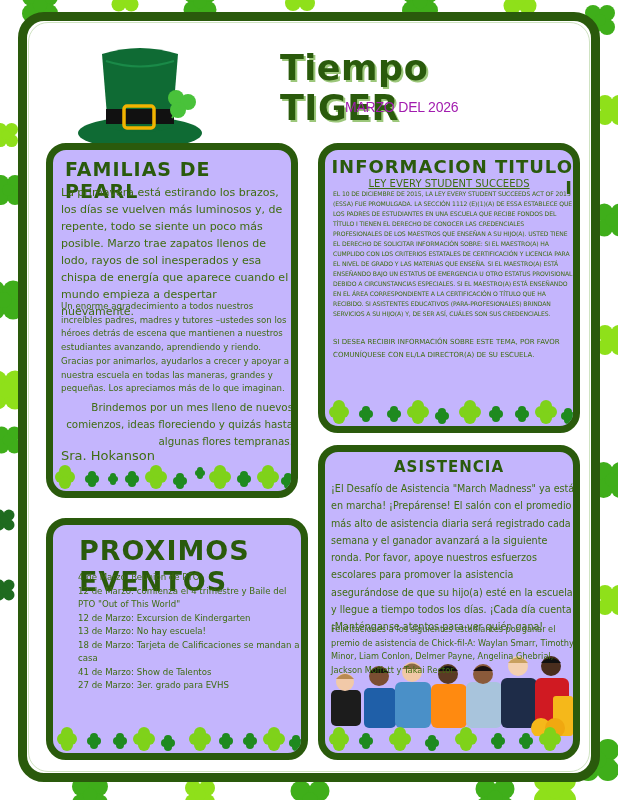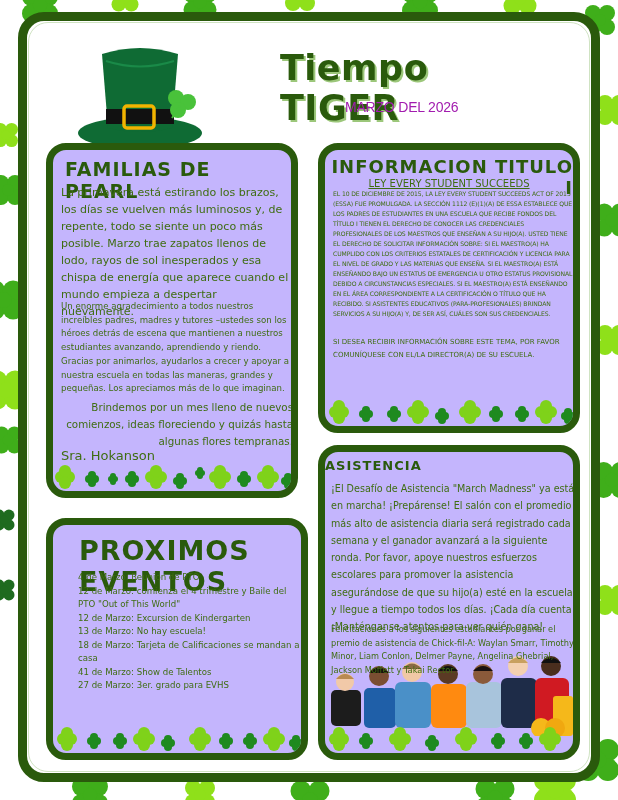--- a/index.html
+++ b/index.html
@@ -60,21 +60,21 @@
     #titulo .law-contact { position: absolute; left: 8px; top: 186px; width: 240px; font-size: 7px; line-height: 13px; color: #3f6d12; }
 
     
     #proximos { left: 46px; top: 518px; width: 262px; height: 242px; }
     #proximos .panel-title { position: absolute; left: 26px; top: 10px; font-size: 27px; }
     #proximos ul { position: absolute; left: 25px; top: 46px; width: 225px; list-style: none; }
     #proximos li { font-size: 8.6px; line-height: 13.5px; color: #3f6d12; }
 
     
     #asistencia { left: 318px; top: 445px; width: 262px; height: 315px; }
-    #asistencia .panel-title { position: absolute; left: 0; right: 0; top: 6px; font-size: 13px; }
+    #asistencia .panel-title { position: absolute; left: 0; right: 0; top: 6px; text-align: center; font-size: 15px; }
     #asistencia .p1 { position: absolute; left: 6px; top: 28px; width: 246px; font-size: 9.6px; line-height: 17.3px; color: #3f6d12; }
     #asistencia .p2 { position: absolute; left: 6px; top: 171px; width: 246px; font-size: 8.2px; line-height: 13.5px; color: #3f6d12; z-index: 2; }
     #asistencia .photo { position: absolute; left: 2px; top: 200px; width: 246px; height: 84px; }
   </style>
 </head>
 <body>
 
 <div class="bg-clover" style="left:0;top:0;width:618px;height:800px;">
   <svg width="618" height="800" viewBox="0 0 618 800">
     <defs>

